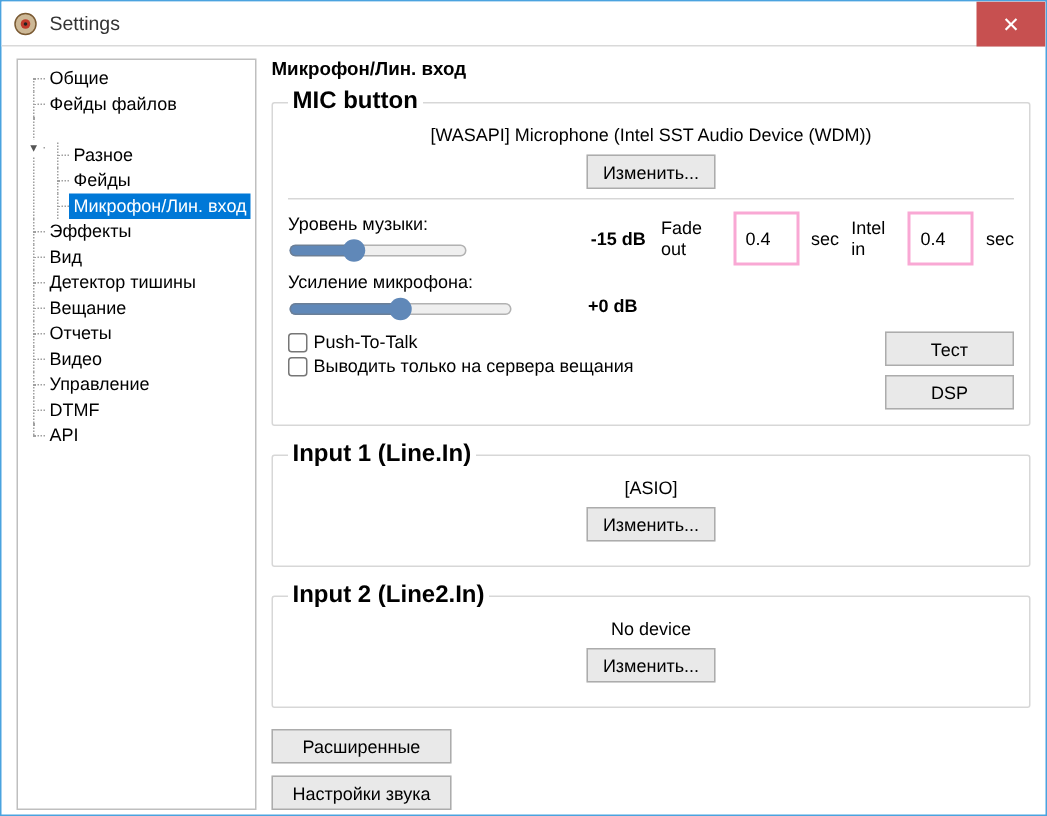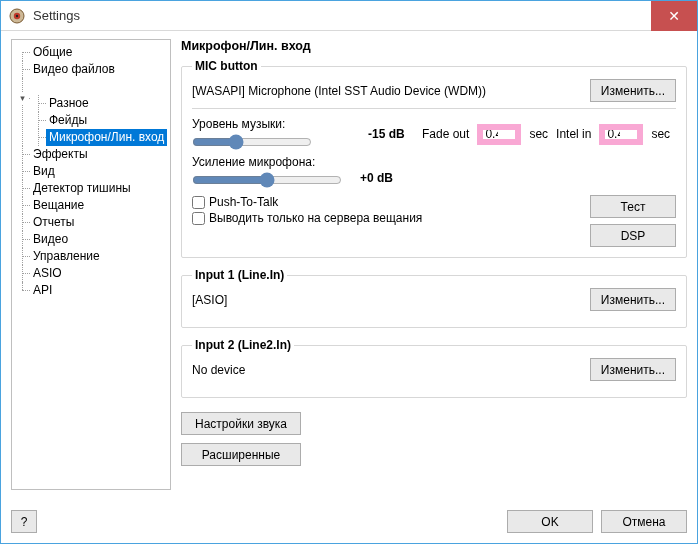--- a/index.html
+++ b/index.html
@@ -111,28 +111,29 @@
     margin-bottom: 6px;
   }
   fieldset.group {
     border: 1px solid #d7d7d7;
     border-radius: 2px;
     margin: 0 0 10px 0;
     padding: 6px 10px 10px 10px;
   }
   fieldset.group > legend {
     font-weight: bold;
-    font-size: 12px;
+    font-size: 16px;
     padding: 0 3px;
     margin-top: 48px;
   }
   .row {
     display: flex;
     align-items: center;
     gap: 6px;
+    flex-direction: column;
   }
   .device-row { margin-bottom: 6px; }
   .device-text { flex: 1; }
   .btn {
     background: #e9e9e9;
     border: 1px solid #acacac;
     padding: 2px 10px;
     min-width: 86px;
     height: 23px;
     font: inherit;
@@ -158,27 +159,28 @@
     align-items: center;
   }
   .slider {
     width: 100%;
     accent-color: #6088b8;
   }
   .db-val {
     width: 46px;
     font-weight: bold;
     text-align: left;
+    margin-left: 32px;
   }
   .fade-label { }
   .spin {
     width: 44px;
-    height: 21px;
+    height: 36px;
     font: inherit;
-    border: 6px solid #f9a8d4;
+    border: 2px solid #f9a8d4;
     padding: 0 2px;
     text-align: right;
   }
   .sec { }
   .side-btn-col {
     width: 86px;
     display: flex;
     flex-direction: column;
     gap: 6px;
     align-items: flex-end;
@@ -228,21 +230,21 @@
 </div>
 
 <div class="client">
   <div class="main-row">
     <div class="tree">
       <ul id="tree-root">
           <li><span class="node-row">
               <span class="node-label">Общие</span>
             </span></li>
           <li><span class="node-row">
-              <span class="node-label">Видео файлов</span>
+              <span class="node-label">Фейды файлов</span>
             </span></li>
           <li><span class="node-row">
               <span class="expander">▾</span>
             </span><ul>
               <li><span class="node-row">
                   <span class="node-label">Разное</span>
                 </span></li>
               <li><span class="node-row">
                   <span class="node-label">Фейды</span>
                 </span></li>
@@ -265,21 +267,21 @@
           <li><span class="node-row">
               <span class="node-label">Отчеты</span>
             </span></li>
           <li><span class="node-row">
               <span class="node-label">Видео</span>
             </span></li>
           <li><span class="node-row">
               <span class="node-label">Управление</span>
             </span></li>
           <li><span class="node-row">
-              <span class="node-label">ASIO</span>
+              <span class="node-label">DTMF</span>
             </span></li>
           <li><span class="node-row">
               <span class="node-label">API</span>
             </span></li>
         </ul>
     </div>
 
     <div class="content">
       <div class="page-title">Микрофон/Лин. вход</div>
 
@@ -346,22 +348,22 @@
 
       <fieldset class="group">
         <legend>Input 2 (Line2.In)</legend>
         <div class="row device-row">
           <span class="device-text">No device</span>
           <button class="btn">Изменить...</button>
         </div>
       </fieldset>
 
       <div class="stack-buttons">
+        <button class="btn">Расширенные</button>
         <button class="btn">Настройки звука</button>
-        <button class="btn">Расширенные</button>
       </div>
     </div>
   </div>
 
   <div class="footer">
     <button class="btn help-btn">?</button>
     <span class="spacer"></span>
     <button class="btn">OK</button>
     <button class="btn">Отмена</button>
   </div>

